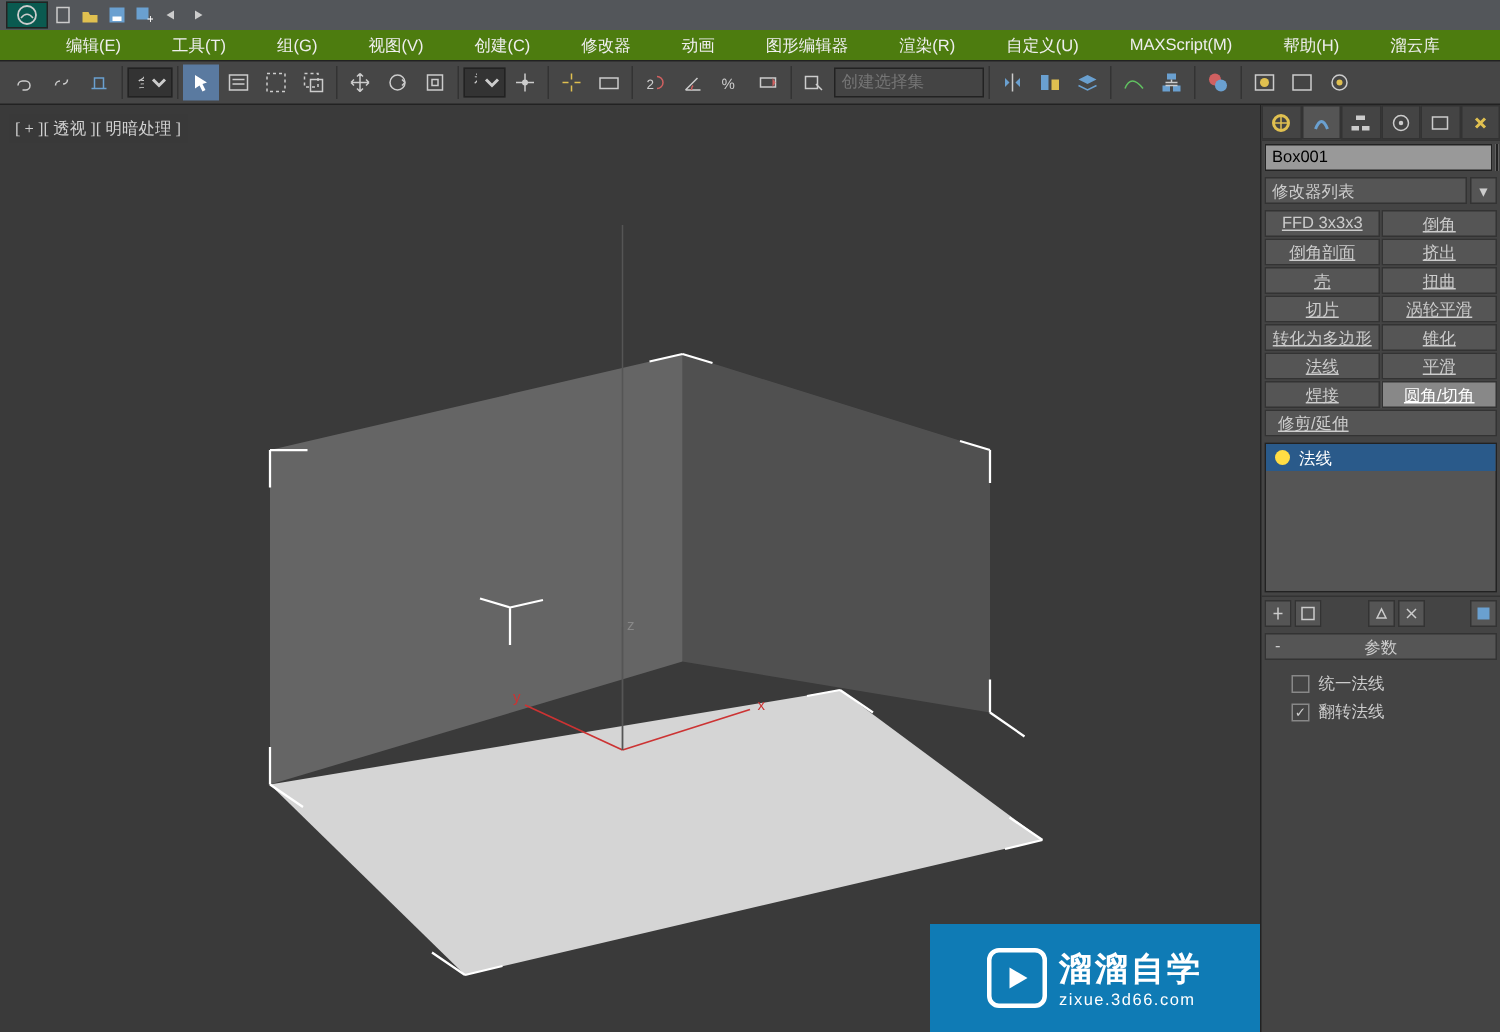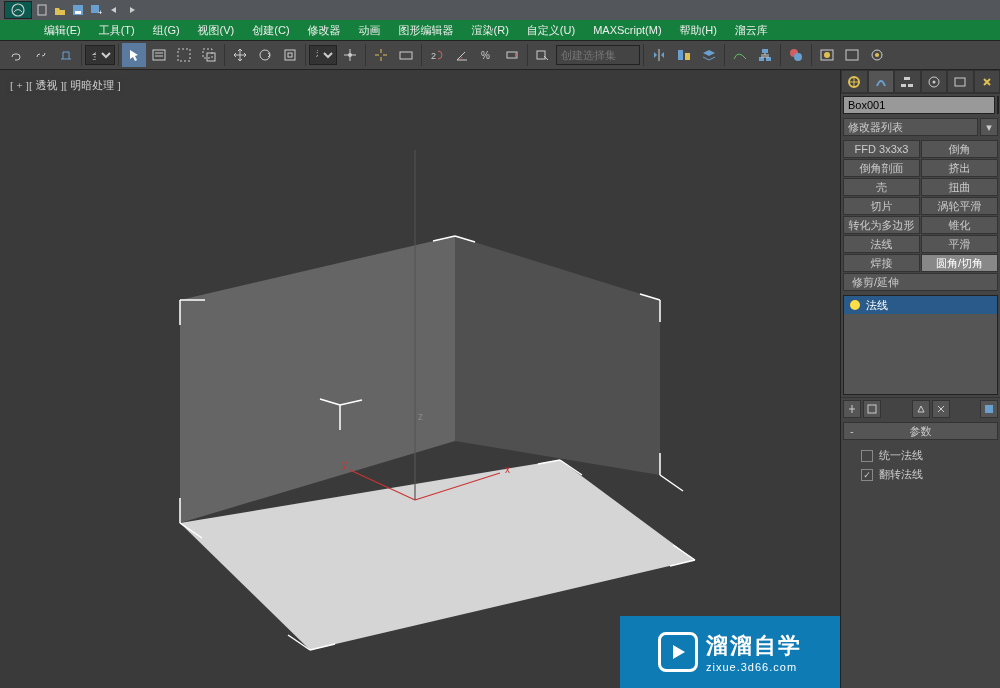--- a/index.html
+++ b/index.html
@@ -4,21 +4,21 @@
 <style>
 * { margin: 0; padding: 0; box-sizing: border-box; font-family: "Microsoft YaHei", sans-serif; }
 body { background: #3a3a3a; width: 1000px; height: 688px; overflow: hidden; color: #ccc; font-size: 11px; user-select: none; }
 
 
 .qat { height: 20px; background: #53565a; display: flex; align-items: center; padding-left: 4px; gap: 2px; }
 .qat-logo { width: 28px; height: 18px; background: #0a5a50; border: 1px solid #222; display: flex; align-items: center; justify-content: center; }
 .qat-btn { width: 16px; height: 16px; display: flex; align-items: center; justify-content: center; color: #eee; }
 
 
-.menubar { height: 20px; background: #15803d; display: flex; align-items: center; padding-left: 36px; gap: 2px; }
+.menubar { height: 20px; background: #4d7c0f; display: flex; align-items: center; padding-left: 36px; gap: 18px; }
 .menu-item { padding: 2px 8px; color: #eee; cursor: default; }
 
 
 .toolbar { height: 30px; background: #464646; border-top: 1px solid #222; border-bottom: 1px solid #222; display: flex; align-items: center; padding: 0 4px; gap: 1px; }
 .tb-btn { width: 24px; height: 24px; display: flex; align-items: center; justify-content: center; border: 1px solid transparent; }
 .tb-sep { width: 1px; height: 22px; background: #333; margin: 0 2px; }
 .tb-select { height: 20px; background: #333; border: 1px solid #222; color: #ccc; font-size: 11px; padding: 0 2px; }
 .tb-input { height: 20px; background: #444; border: 1px solid #222; color: #ccc; font-size: 11px; padding: 0 4px; }
 
 
@@ -34,21 +34,21 @@
 
 .obj-name-row { display: flex; padding: 2px; gap: 2px; }
 .obj-name { flex: 1; height: 18px; background: #999; border: 1px solid #222; color: #000; font-size: 11px; padding: 0 4px; }
 .obj-color { width: 18px; height: 18px; background: #fff; border: 1px solid #222; }
 
 .mod-list-row { display: flex; padding: 2px; gap: 2px; }
 .mod-list-sel { flex: 1; height: 18px; background: #555; border: 1px solid #333; color: #ccc; font-size: 11px; padding: 0 4px; display: flex; align-items: center; }
 .mod-list-dd { width: 18px; height: 18px; background: #555; border: 1px solid #333; display: flex; align-items: center; justify-content: center; }
 
 .mod-btns { display: grid; grid-template-columns: 1fr 1fr; gap: 1px; padding: 2px; }
-.mod-btn { height: 18px; background: #555; border: 1px solid #333; color: #ccc; font-size: 11px; display: flex; align-items: center; justify-content: center; cursor: default; }
+.mod-btn { height: 18px; background: #555; border: 1px solid #333; color: #ccc; font-size: 11px; display: flex; align-items: center; justify-content: center; cursor: default; text-decoration: underline; }
 .mod-btn.active { background: #888; color: #fff; }
 .mod-btn.wide { grid-column: span 2; text-align: left; padding-left: 8px; justify-content: flex-start; }
 
 .mod-stack { margin: 2px; border: 1px solid #222; background: #555; height: 100px; }
 .stack-item { height: 18px; display: flex; align-items: center; padding-left: 6px; gap: 6px; color: #ccc; font-size: 11px; }
 .stack-item.selected { background: #2a5a8a; color: #fff; }
 .stack-bulb { width: 10px; height: 10px; background: #ffdd44; border-radius: 50%; }
 
 .stack-tools { display: flex; padding: 2px; gap: 6px; justify-content: space-between; align-items: center; border-top: 1px solid #333; }
 .st-btn { width: 18px; height: 18px; border: 1px solid #333; background: #555; display: flex; align-items: center; justify-content: center; }
@@ -233,21 +233,21 @@
         <path d="M11 5l2 3-2 3" fill="#d06060"></path>
       </svg>
     </div>
   <div class="tb-sep"></div>
   <div class="tb-btn">
       <svg width="16" height="16">
         <rect x="2" y="4" width="8" height="8" fill="none" stroke="#ccc"></rect>
         <path d="M9 9l4 4" stroke="#ccc"></path>
       </svg>
     </div>
-  <input class="tb-input" style="width: 84px;" placeholder="创建选择集">
+  <input class="tb-input" style="width: 100px;" placeholder="创建选择集">
   <div class="tb-sep"></div>
   <div class="tb-btn">
       <svg width="16" height="16">
         <path d="M8 2v12" stroke="#ccc"></path>
         <path d="M3 5l3 3-3 3z" fill="#6aa0d0"></path>
         <path d="M13 5l-3 3 3 3z" fill="#6aa0d0"></path>
       </svg>
     </div>
   <div class="tb-btn">
       <svg width="16" height="16">

